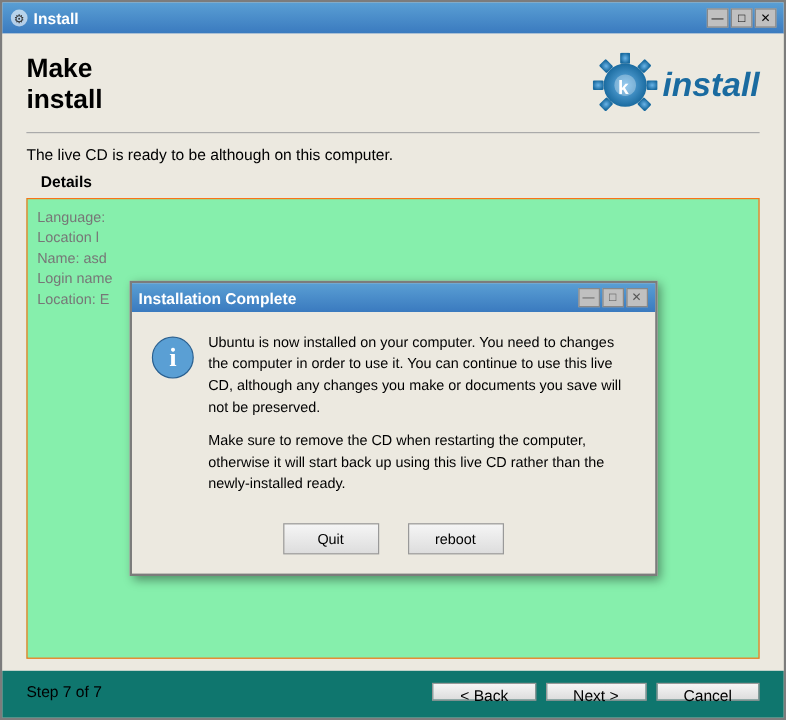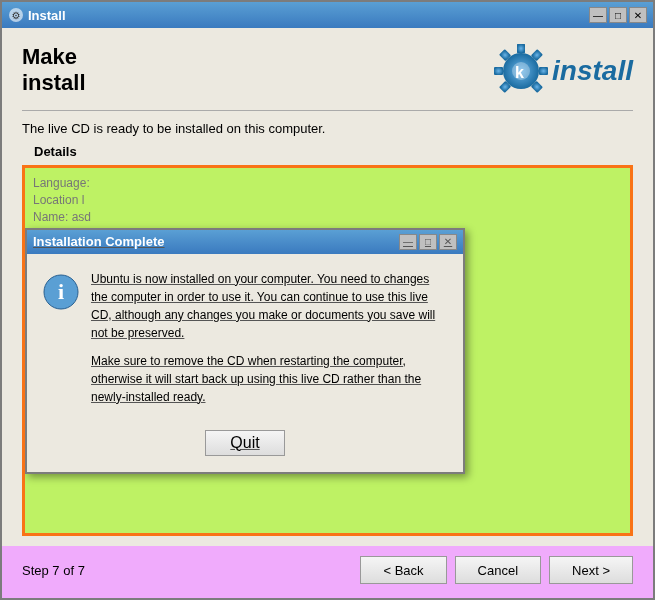--- a/index.html
+++ b/index.html
@@ -115,40 +115,40 @@
     }
     .details-label {
       font-size: 13px;
       font-weight: bold;
       margin-bottom: 6px;
       padding-left: 12px;
     }
 
     
     .details-box {
-      background: #bef264;
-      border: 3px solid #f97316;
+      background: #86efac;
+      border: 1px solid #f97316;
       flex: 1;
       padding: 8px;
       font-size: 12px;
       color: #555;
       position: relative;
       overflow: hidden;
     }
     .details-item {
       margin-bottom: 3px;
     }
 
     
     .dialog-overlay {
       position: absolute;
       top: 0; left: 0; right: 0; bottom: 0;
       display: flex;
       align-items: center;
-      text-decoration: underline;
+      justify-content: center;
     }
     .dialog {
       width: 440px;
       background: #ece9e0;
       border: 2px solid #7c7c7c;
       box-shadow: 3px 3px 8px rgba(0,0,0,0.4);
     }
     .dialog-title-bar {
       background: linear-gradient(to bottom, #5a9fd4, #3a7abf);
       height: 24px;
@@ -192,45 +192,45 @@
       justify-content: center;
       gap: 24px;
       padding: 8px 16px 16px 16px;
     }
     .dialog-btn {
       min-width: 80px;
       height: 26px;
       background: linear-gradient(to bottom, #f5f5f5, #ddd);
       border: 1px solid #999;
       padding: 2px 14px;
-      font-size: 16px;
+      font-size: 12px;
       cursor: pointer;
       color: #000;
     }
 
     
     .footer {
       display: flex;
       align-items: center;
       justify-content: space-between;
       padding: 10px 20px 14px 20px;
-      background: #f0abfc;
+      background: #0f766e;
       flex-shrink: 0;
     }
     .step-label {
       font-size: 13px;
       color: #000;
     }
     .footer-buttons {
       display: flex;
       gap: 8px;
     }
     .footer-btn {
       min-width: 80px;
-      height: 28px;
+      height: 15px;
       background: linear-gradient(to bottom, #f5f5f5, #ddd);
       border: 1px solid #999;
       padding: 2px 22px;
       font-size: 13px;
       cursor: pointer;
       color: #000;
     }
   </style>
 </head>
 <body>
@@ -284,21 +284,21 @@
 
             <text x="-6" y="7" font-size="16" font-weight="bold" fill="white" font-family="sans-serif">k</text>
           </g>
         </svg>
         <span class="kubuntu-logo-text">install</span>
       </div>
     </div>
 
     <div class="divider"></div>
 
-    <div class="subtitle">The live CD is ready to be installed on this computer.</div>
+    <div class="subtitle">The live CD is ready to be although on this computer.</div>
     <div class="details-label">Details</div>
 
     <div class="details-box">
       <div class="details-item" style="color:#777;font-size:12px;">Language:</div>
       <div class="details-item" style="color:#777;font-size:12px;">Location l</div>
       <div class="details-item" style="color:#777;font-size:12px;">Name: asd</div>
       <div class="details-item" style="color:#777;font-size:12px;">Login name</div>
       <div class="details-item" style="color:#777;font-size:12px;">Location: E</div>
 
       <div class="dialog-overlay">
@@ -320,27 +320,28 @@
               <text x="18" y="25" text-anchor="middle" font-size="22" font-weight="bold" fill="white" font-family="serif">i</text>
             </svg>
             <div class="dialog-text">
               <p>Ubuntu is now installed on your computer. You need to changes the computer in order to use it. You can continue to use this live CD, although any changes you make or documents you save will not be preserved.</p>
               <p>Make sure to remove the CD when restarting the computer, otherwise it will start back up using this live CD rather than the newly-installed ready.</p>
             </div>
           </div>
 
           <div class="dialog-buttons">
             <button class="dialog-btn">Quit</button>
+            <button class="dialog-btn">reboot</button>
           </div>
         </div>
       </div>
     </div>
   </div>
 
   <div class="footer">
     <span class="step-label">Step 7 of 7</span>
     <div class="footer-buttons">
       <button class="footer-btn">&lt; Back</button>
+      <button class="footer-btn">Next &gt;</button>
       <button class="footer-btn">Cancel</button>
-      <button class="footer-btn">Next &gt;</button>
     </div>
   </div>
 </div>
 
 </body></html>

